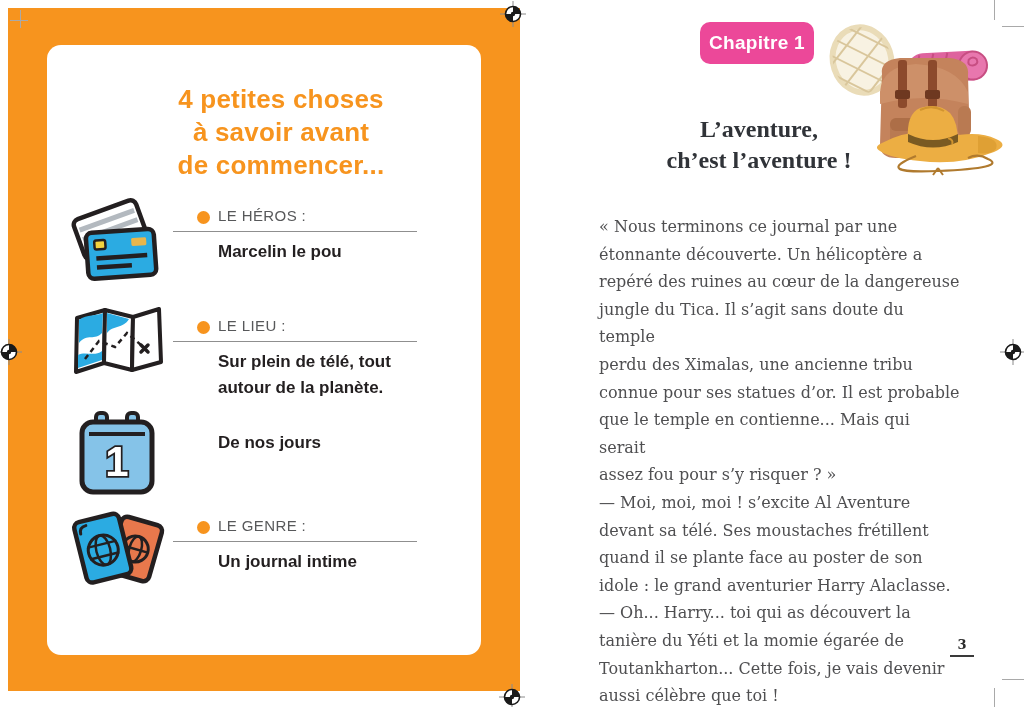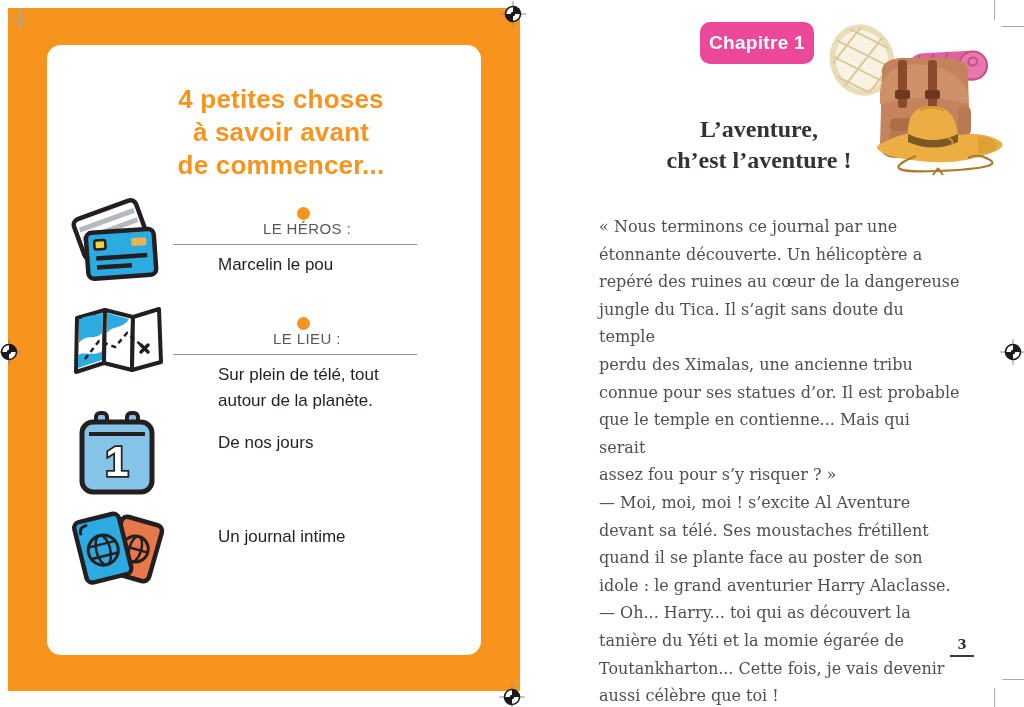--- a/index.html
+++ b/index.html
@@ -8,24 +8,24 @@
   .stage { position:absolute; inset:0; width:1024px; height:707px; }
 
   
   .page-left { position:absolute; left:8px; top:8px; width:512px; height:683px; background:#F7941E; }
   .inner-card { position:absolute; left:39px; top:37px; width:434px; height:610px; background:#ffffff; border-radius:14px;padding-left:34px; }
   .intro-title { margin-top:38px; text-align:center; color:#F7941E; font-weight:bold; font-size:26px; line-height:33px; letter-spacing:.2px; white-space:pre-line; }
 
   .fact-item { position:absolute; left:14px; width:356px; display:flex; align-items:flex-start; }
   .fact-item .icon-box { width:112px; display:flex; justify-content:center; flex:none; }
   .fact-item .txt-col { flex:1; min-width:0; padding-top:14px; }
-  .bullet-row { display:flex; align-items:center; border-bottom:1.5px solid #8F8F8F; padding:0 0 7px 24px;flex-direction:column; }
+  .bullet-row { display:flex; align-items:flex-end; border-bottom:1.5px solid #8F8F8F; padding:0 0 7px 24px; }
   .bullet { width:13px; height:13px; border-radius:50%; background:#F7941E; flex:none; margin-right:8px; }
   .fact-label { font-size:15px; color:#57585A; letter-spacing:.4px; white-space:nowrap; }
-  .fact-value { margin-top:7px; padding-left:45px; font-size:17px; font-weight:normal; color:#231F20; line-height:26px; white-space:pre-line; }
+  .fact-value { margin-top:7px; padding-left:45px; font-size:17px; font-weight:bold; color:#231F20; line-height:26px; white-space:pre-line; }
   .item-1 { top:148px; } .item-2 { top:258px; } .item-3 { top:364px; } .item-4 { top:458px; }
 
   
   .chapter-badge { position:absolute; left:700px; top:22px; width:114px; height:42px; background:#ec4899; border-radius:10px; display:flex; align-items:center; justify-content:center; color:#ffffff; font-weight:bold; font-size:19px; letter-spacing:.3px; }
   .chapter-title { position:absolute; left:583px; top:114px; width:352px; text-align:center; font-family:Liberation Serif, serif; font-weight:bold; font-size:24px; line-height:31px; color:#303338; white-space:pre-line; }
   .body-text { position:absolute; left:599px; top:200px; width:362px; font-family:"DejaVu Serif", serif; font-size:16px; line-height:27.6px; color:#4F4F51; white-space:pre-line;margin-top:13px; }
   .page-number { position:absolute; left:950px; top:637px; width:24px; text-align:center; font-family:"DejaVu Serif", serif; font-weight:bold; font-size:13px; color:#2B2B2B; border-bottom:2px solid #3A3A3A; padding-bottom:3px; }
   .illustration { position:absolute; left:820px; top:20px; }
 
   
@@ -121,20 +121,24 @@
               <rect x="12" y="14" width="46" height="62" rx="6" fill="#2BABE2" stroke="#231F20" stroke-width="4.5"></rect>
               <path d="M17,26 q0,-7 7,-7" fill="none" stroke="#231F20" stroke-width="3" stroke-linecap="round"></path>
               <circle cx="35" cy="47" r="15" fill="none" stroke="#231F20" stroke-width="3"></circle>
               <ellipse cx="35" cy="47" rx="7" ry="15" fill="none" stroke="#231F20" stroke-width="2.5"></ellipse>
               <line x1="20" y1="41" x2="50" y2="41" stroke="#231F20" stroke-width="2.5"></line>
               <line x1="20" y1="53" x2="50" y2="53" stroke="#231F20" stroke-width="2.5"></line>
             </g>
           </svg>
         </div>
         <div class="txt-col">
+          <div class="bullet-row">
+            <span class="bullet"></span>
+            <span class="fact-label">LE GENRE :</span>
+          </div>
           <div class="fact-value">Un journal intime</div>
         </div>
       </div>
 
     </div>
   </div>
 
   <div class="chapter-badge">Chapitre 1</div>
 
   <div class="illustration">

